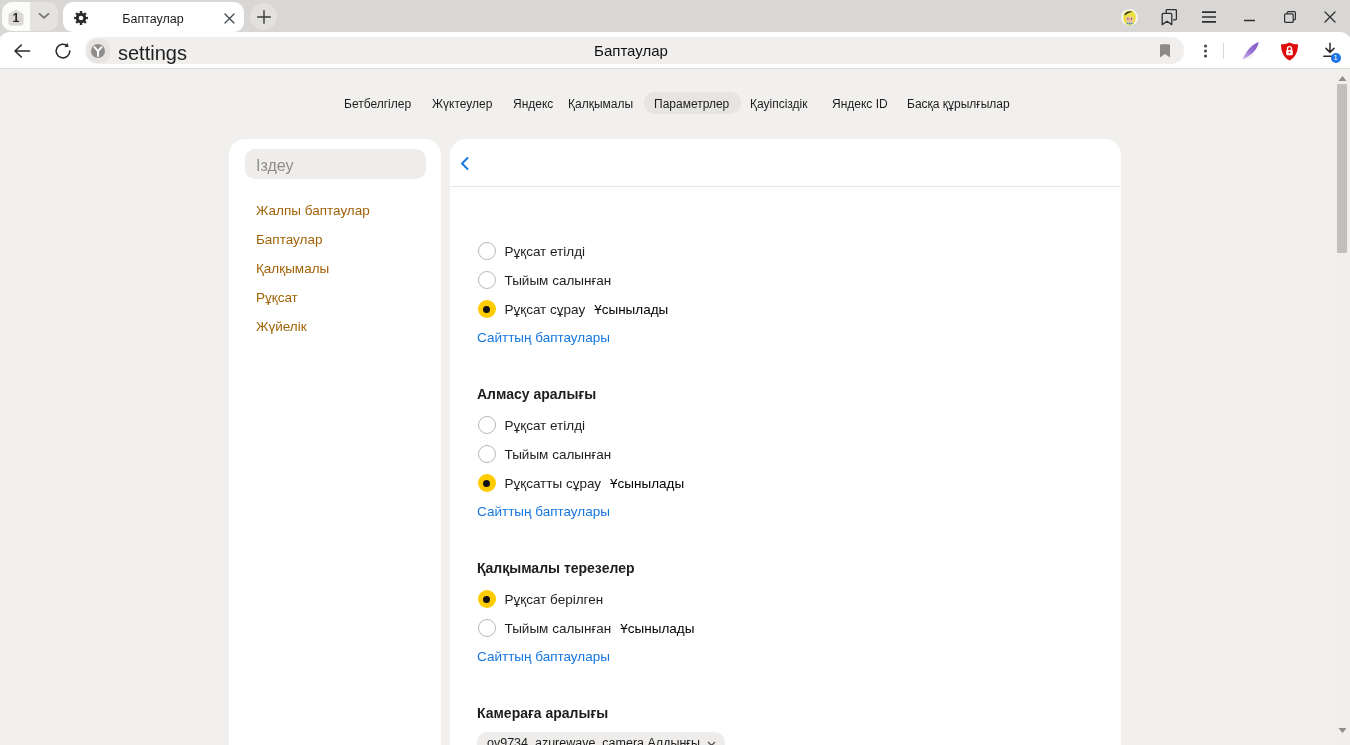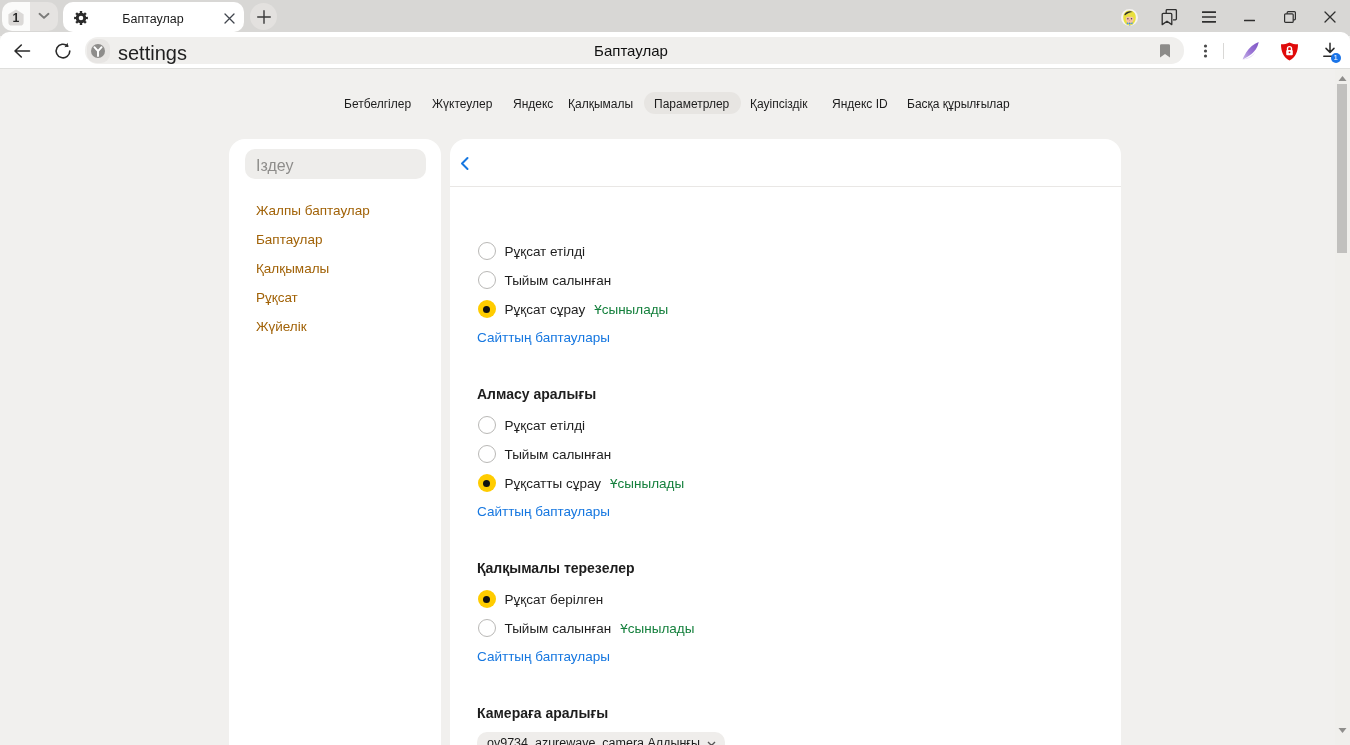--- a/index.html
+++ b/index.html
@@ -34,21 +34,21 @@
 .sitem { position:absolute; left:27px; font-size:13.5px; color:#a16207; white-space:nowrap; }
 
 #main { left:450px; top:139px; width:671px; height:640px; background:#fff; border-radius:16px; }
 #heading { position:absolute; left:26px; top:153px; font-size:18.3px; color:#1677e0; }
 #hdivider { left:0px; top:186px; width:671px; height:1px; background:#e9e7e5; }
 .stitle { position:absolute; left:27px; font-size:14px; font-weight:bold; color:#1d1d1d; white-space:nowrap; }
 .radio { position:absolute; left:27.5px; width:18px; height:18px; border-radius:50%; background:#fff; border:1px solid #b9b8b6; }
 .radio.sel { background:#ffcc00; border:none; }
 .radio.sel::after { content:""; position:absolute; left:5.5px; top:5.5px; width:7px; height:7px; border-radius:50%; background:#111; }
 .rlabel { position:absolute; left:54.5px; font-size:13.5px; color:#1d1d1d; white-space:nowrap; }
-.rec { color:#15803d; margin-left:9px; }
+.rec { color:#000000; margin-left:9px; }
 .slink { position:absolute; left:27px; font-size:13.5px; color:#1677e0; white-space:nowrap; }
 #dropdown { position:absolute; left:27px; top:592.5px; width:248px; height:40px; background:#efedeb; border-radius:10px; }
 #dropdown span { position:absolute; left:10px; top:4.5px; font-size:12.5px; color:#1d1d1d; white-space:nowrap; }
 
 
 #sbtrack { left:1335px; top:69px; width:15px; height:676px; background:#f0efec; }
 #sbthumb { left:1337px; top:84px; width:10px; height:169px; background:#c1c0be; }
 </style>
 </head>
 <body>

